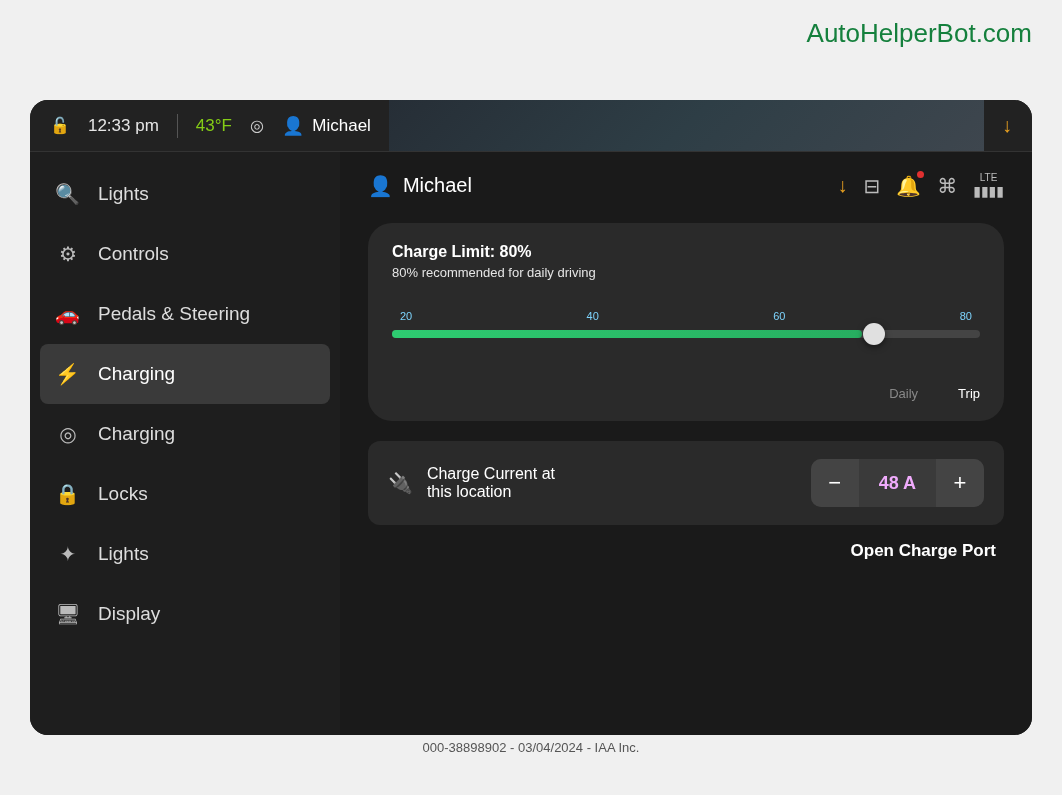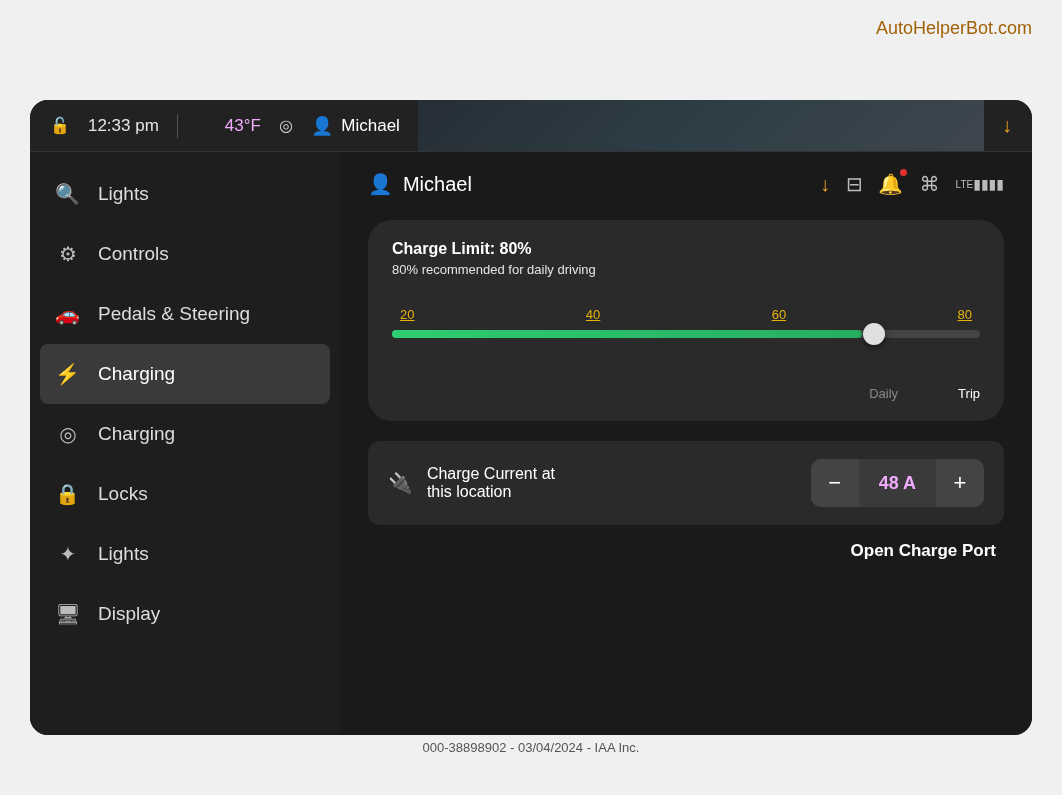--- a/index.html
+++ b/index.html
@@ -9,23 +9,23 @@
       background: #f0f0f0;
       font-family: -apple-system, BlinkMacSystemFont, 'Segoe UI', sans-serif;
       overflow: hidden;
       position: relative;
     }
 
     .watermark {
       position: absolute;
       top: 18px;
       right: 30px;
-      font-size: 18px;
+      font-size: 26px;
       font-weight: 500;
-      color: #a16207;
+      color: #15803d;
       z-index: 100;
     }
 
     .screen-bezel {
       position: absolute;
       top: 100px;
       left: 30px;
       right: 30px;
       bottom: 60px;
       background: #1a1a1a;
@@ -39,21 +39,21 @@
       background: #222;
       display: flex;
       align-items: center;
       padding: 0 20px;
       gap: 18px;
       border-bottom: 1px solid #333;
     }
     .status-bar .lock-icon { color: #ccc; font-size: 16px; }
     .status-bar .time { color: #e5e5e5; font-size: 17px; font-weight: 500; }
     .status-bar .divider { width: 1px; height: 24px; background: #555; }
-    .status-bar .temp { color: #f0abfc; font-size: 17px; margin-left: 29px; }
+    .status-bar .temp { color: #84cc16; font-size: 17px; }
     .status-bar .gps-icon { color: #ccc; font-size: 16px; }
     .status-bar .user-section { display: flex; align-items: center; gap: 8px; color: #fff; font-size: 17px; }
     .status-bar .user-icon { font-size: 18px; }
     .status-bar .download-icon { color: #e8a020; font-size: 20px; margin-left: auto; }
 
     
     .main-content {
       display: flex;
       height: calc(100% - 52px);
     }
@@ -119,21 +119,21 @@
       position: absolute;
       top: -3px;
       right: -3px;
       width: 7px;
       height: 7px;
       background: #e03030;
       border-radius: 50%;
     }
     .panel-header .lte-block {
       display: flex;
-      flex-direction: row;
+      flex-direction: column;
       align-items: center;
       color: #bbb;
       font-size: 10px;
     }
     .panel-header .lte-bars { font-size: 14px; }
 
     
     .battery-percent {
       color: #fff;
       font-size: 52px;
@@ -165,23 +165,22 @@
       position: relative;
       padding: 10px 0 30px 0;
     }
     .slider-labels {
       display: flex;
       justify-content: space-between;
       margin-bottom: 8px;
       padding: 0 8px;
     }
     .slider-label {
-      color: #eab308;
-      font-size: 13px;
-      text-decoration: underline;
+      color: #7dd3fc;
+      font-size: 11px;
     }
     .slider-track {
       position: relative;
       height: 8px;
       background: #444;
       border-radius: 4px;
       margin-bottom: 6px;
     }
     .slider-fill {
       position: absolute;
@@ -200,21 +199,21 @@
       width: 22px;
       height: 22px;
       background: #e0e0e0;
       border-radius: 50%;
       box-shadow: 0 2px 6px rgba(0,0,0,0.5);
     }
 
     .slider-footer {
       display: flex;
       justify-content: flex-end;
-      gap: 60px;
+      gap: 40px;
       margin-top: 12px;
     }
     .slider-footer-label {
       color: #888;
       font-size: 13px;
       cursor: pointer;
     }
     .slider-footer-label.active { color: #fff; }
 
     

